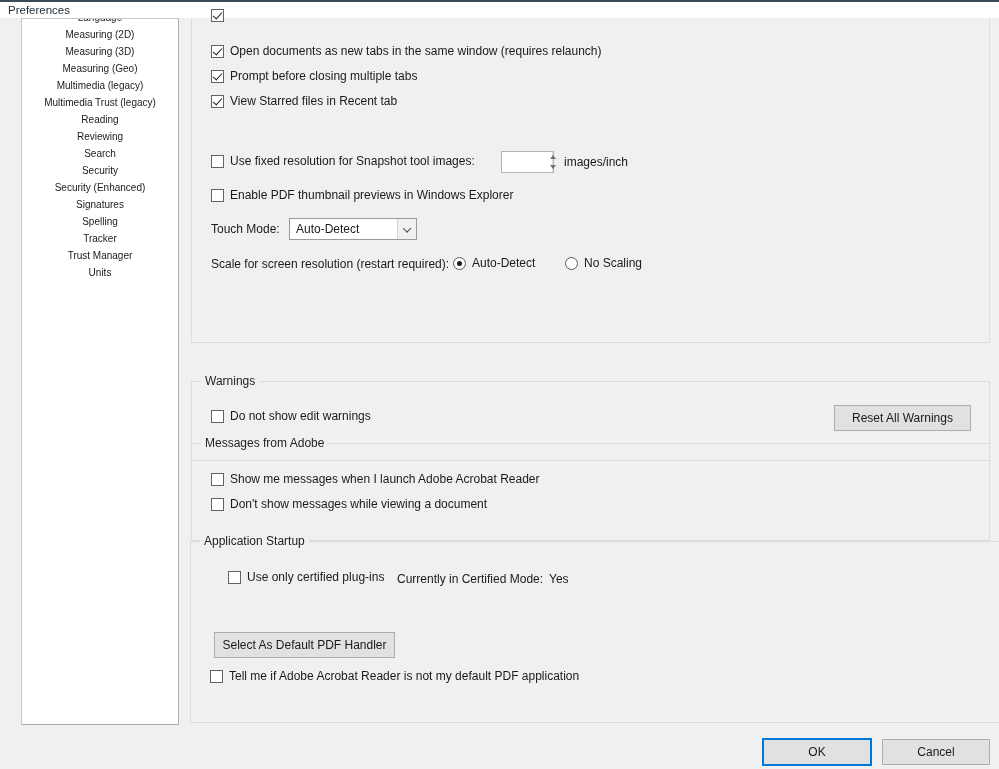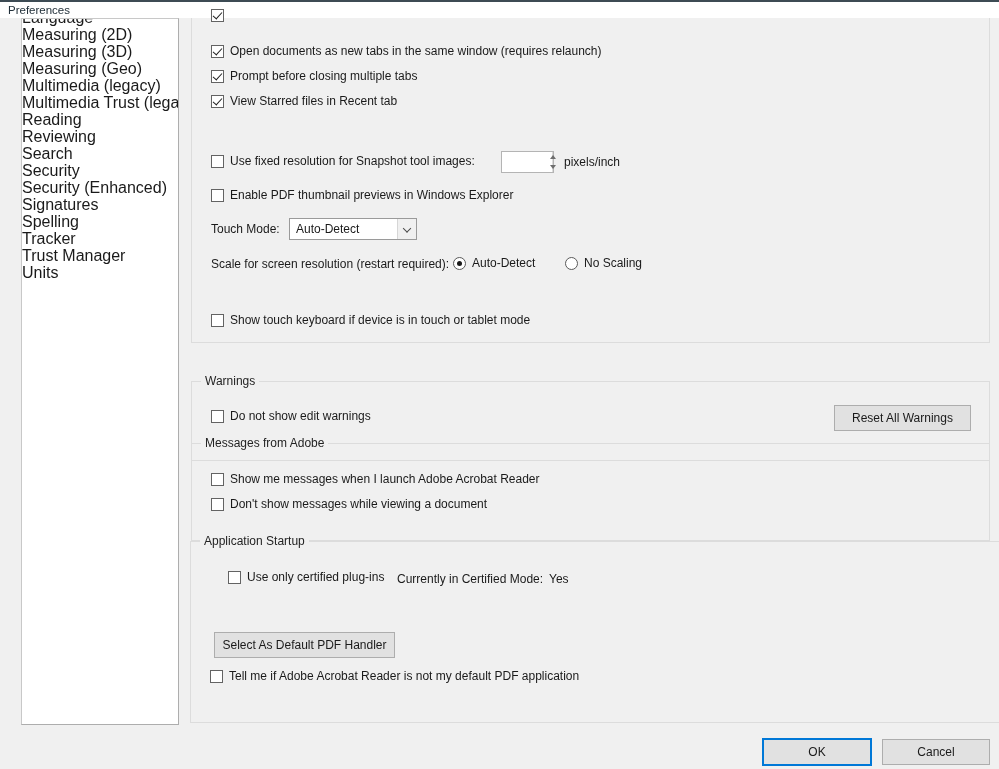--- a/index.html
+++ b/index.html
@@ -42,24 +42,25 @@
     overflow: hidden;
   }
   #sidebar .list {
     position: absolute; left: 0; top: -10px;
     width: 100%;
   }
   .side-item {
     height: 17px;
     line-height: 17px;
     padding-left: 0;
-    font-size: 16px;
+    font-size: 10px;
     color: #1a1a1a;
     white-space: nowrap;
     cursor: default;
+    text-align: center;
   }
   .side-item.clipped { color: #1a1a1a; }
 
   
   #main {
     position: absolute; left: 190px; top: 18px;
     width: 800px; height: 707px;
   }
 
   .groupbox {
@@ -320,21 +321,21 @@
       <span class="cb-label">Use fixed resolution for Snapshot tool images:</span>
     </div>
 
     <div class="spinner" style="left:309px; top:133px;padding-left:44px;">
       <input class="val" type="text" readonly="" value="72" style="">
       <div class="spin-btns">
         <div class="b up"></div>
         <div class="b down"></div>
       </div>
     </div>
-    <div class="lbl" style="left:372px; top:137px;">pixels/inch</div>
+    <div class="lbl" style="left:372px; top:137px;">images/inch</div>
 
     <div class="cb-row" style="left:19px; top:170px;">
       <span class="cbox"></span>
       <span class="cb-label">Enable PDF thumbnail previews in Windows Explorer</span>
     </div>
 
     <div class="lbl" style="left:19px; top:204px;">Touch Mode:</div>
     <div class="dropdown" style="left:97px; top:200px;">
       <div class="dd-text">Auto-Detect</div>
       <div class="dd-arrow"></div>
@@ -345,24 +346,20 @@
     <div class="radio-row" style="left:261px; top:238px;">
       <span class="rbox checked"></span>
       <span class="r-label">Auto-Detect</span>
     </div>
 
     <div class="radio-row" style="left:373px; top:238px;">
       <span class="rbox"></span>
       <span class="r-label">No Scaling</span>
     </div>
 
-    <div class="cb-row" style="left:19px; top:295px;">
-      <span class="cbox"></span>
-      <span class="cb-label">Show touch keyboard if device is in touch or tablet mode</span>
-    </div>
   </div>
 
   <div class="groupbox" style="left:1px; top:363px; width:799px; height:80px;">
     <div class="legend">Warnings</div>
 
     <div class="cb-row" style="left:19px; top:27px;">
       <span class="cbox"></span>
       <span class="cb-label">Do not show edit warnings</span>
     </div>
 

